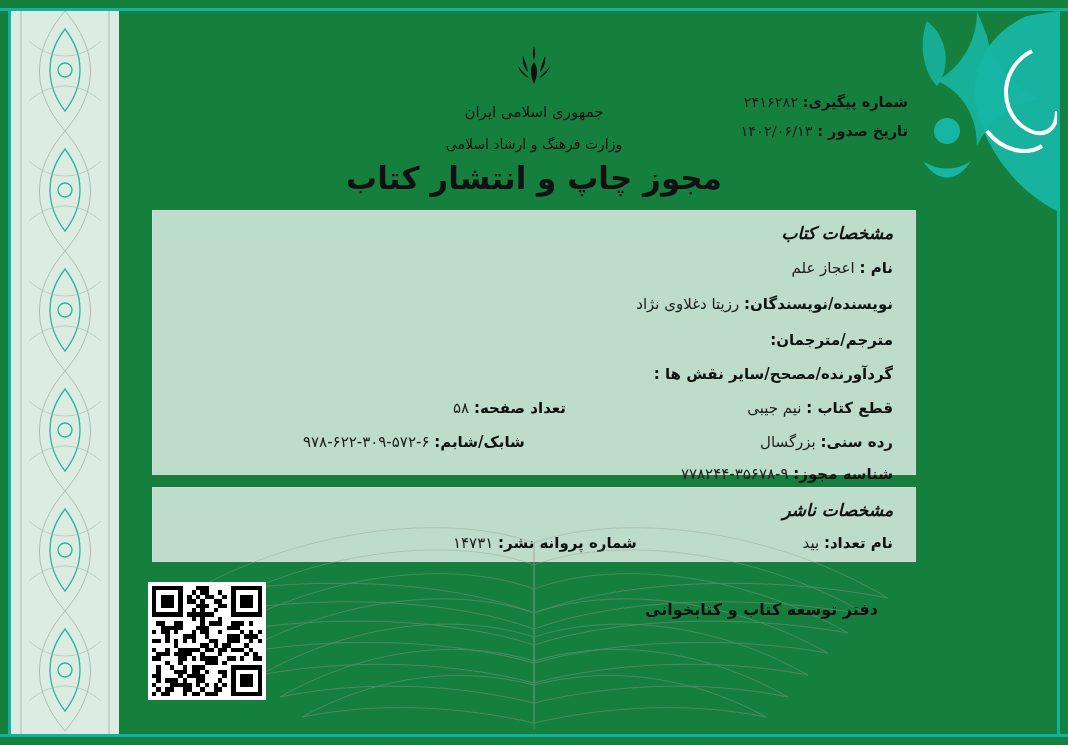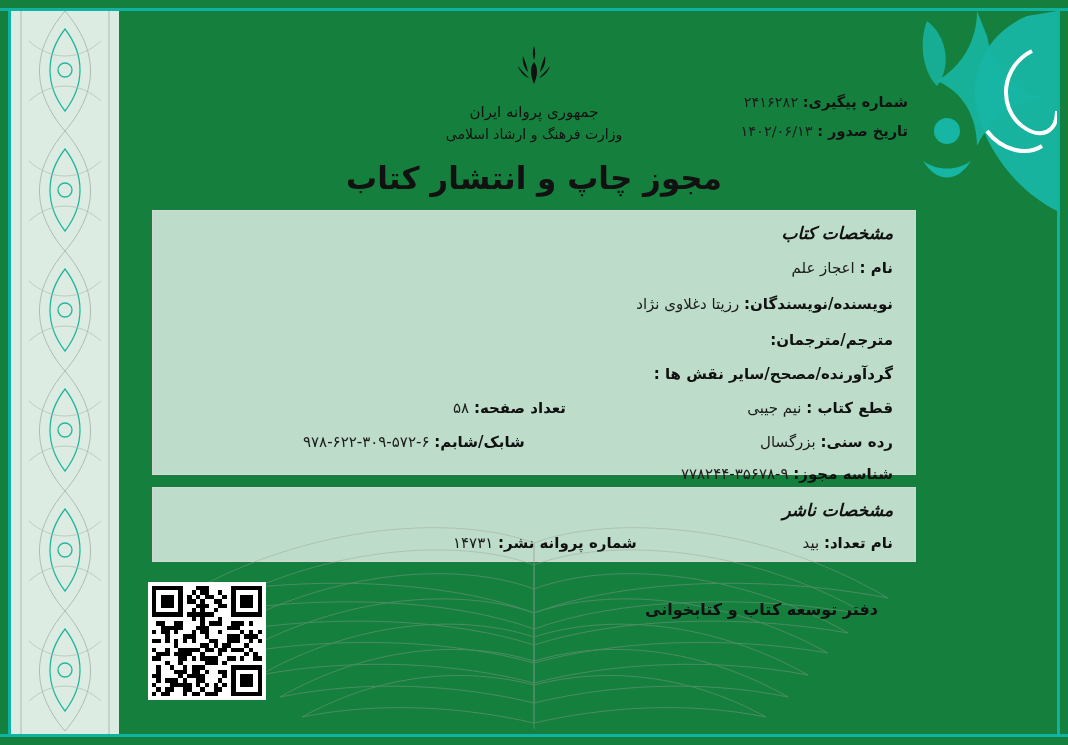--- a/index.html
+++ b/index.html
@@ -76,21 +76,21 @@
     line-height: 1;
     color: #111;
     font-family: "DejaVu Sans", sans-serif;
   }
   .emblem-l1 {
     margin-top: 8px;
     font-size: 15px;
     color: #111;
   }
   .emblem-l2 {
-    margin-top: 5px;
+    margin-top: 15px;
     font-size: 14px;
     color: #111;
   }
 
   .doc-title {
     position: absolute;
     top: 160px;
     left: 0; right: 0;
     text-align: center;
     font-size: 31px;
@@ -265,21 +265,21 @@
         <g fill="#111111">
           <path d="M23 4 C21.4 9 21.4 14 23 18 C24.6 14 24.6 9 23 4 Z"></path>
           <path d="M12 14 C11 20 13 26 17 30 C16 24 14 19 12 14 Z"></path>
           <path d="M34 14 C32 19 30 24 29 30 C33 26 35 20 34 14 Z"></path>
           <path d="M7 24 C9 30 13 34 18 36 C14 32 10 28 7 24 Z"></path>
           <path d="M39 24 C36 28 32 32 28 36 C33 34 37 30 39 24 Z"></path>
           <path d="M23 20 C19 25 19 33 23 42 C27 33 27 25 23 20 Z"></path>
         </g>
       </svg>
     </div>
-    <div class="emblem-l1">جمهوری پروانه ایران</div>
+    <div class="emblem-l1">جمهوری اسلامی ایران</div>
     <div class="emblem-l2">وزارت فرهنگ و ارشاد اسلامی</div>
   </div>
 
   <div class="doc-title">مجوز چاپ و انتشار کتاب</div>
 
   <div class="card" id="book-card">
     <div class="card-title">مشخصات کتاب</div>
 
     <div class="row" id="row-name">
       <span class="lbl">نام :</span>

